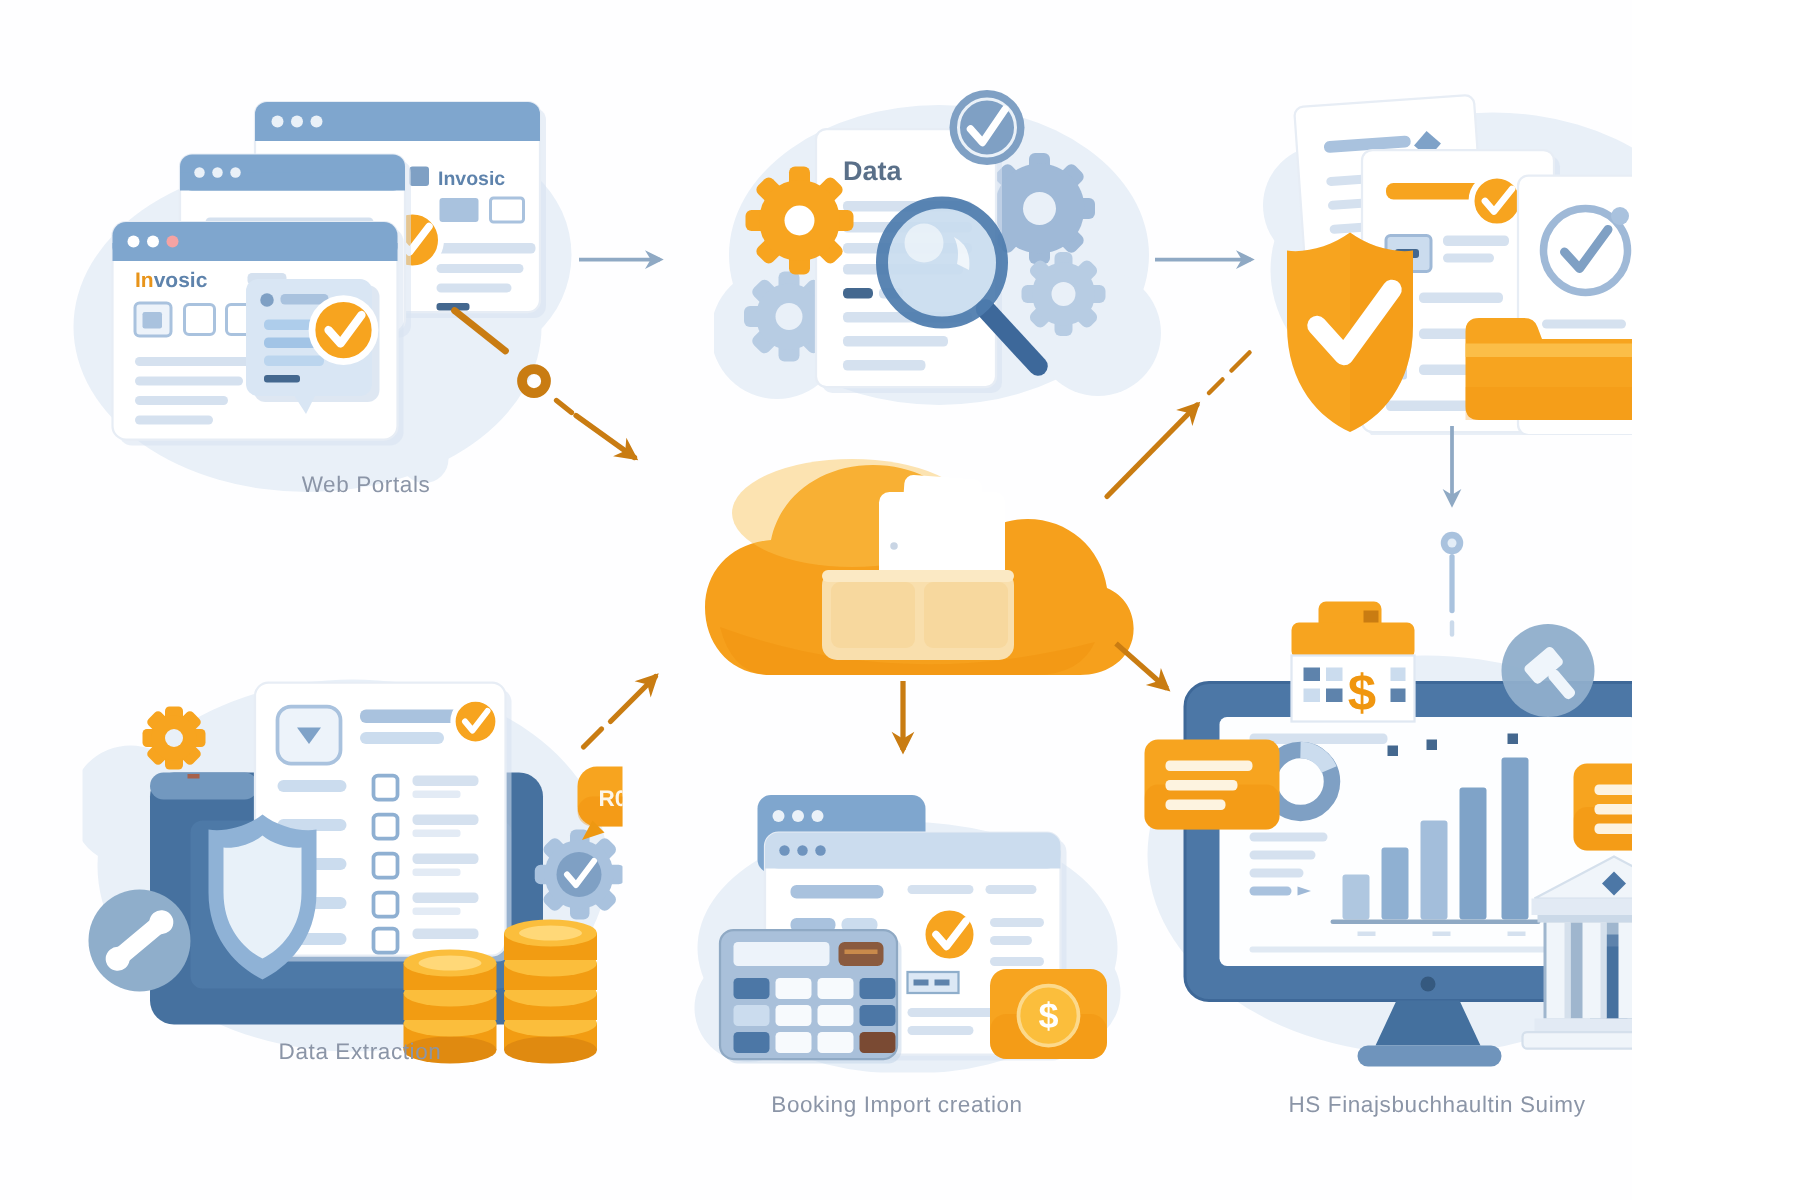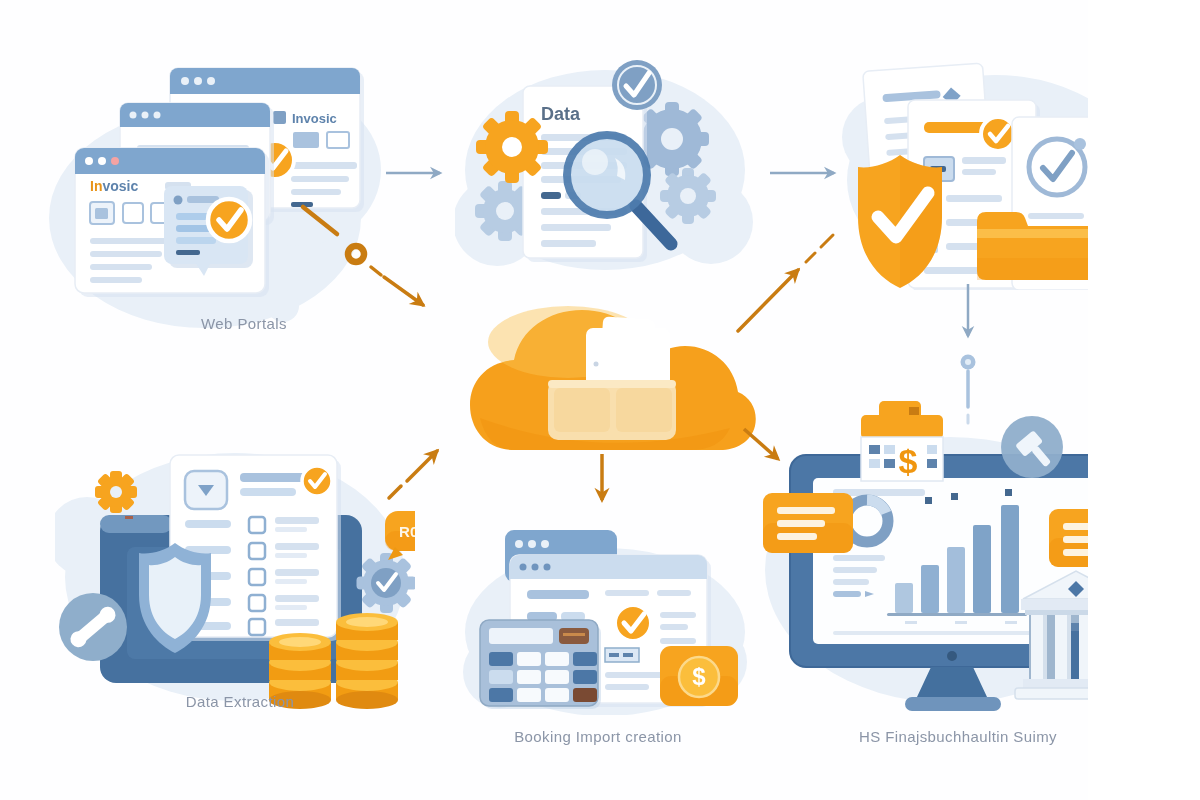--- a/index.html
+++ b/index.html
@@ -104,21 +104,21 @@
         <rect x="131" y="187" width="40" height="7" rx="3" fill="#BBD5EE"></rect>
         <rect class="ink" x="131" y="200" width="24" height="5" rx="2"></rect>
         <g>
           <circle class="ring" cx="184" cy="170" r="21" stroke-width="4.5"></circle>
           <polyline class="chk" points="174,170 182,179 196,160" stroke-width="5.5"></polyline>
         </g>
       </g>
     </svg>
   </div>
 
-  <div class="cluster" style="left:455px;top:40px">
+  <div class="cluster" style="left:476px;top:40px">
     <svg width="300" height="240" viewBox="0 0 300 240">
       <ellipse class="blob" cx="150" cy="130" rx="140" ry="100"></ellipse>
       <circle class="blob" cx="42" cy="182" r="44"></circle>
       <circle class="blob" cx="256" cy="182" r="42"></circle>
 
       <g fill="#B7CCE3">
         <rect x="43" y="141" width="14" height="60" rx="4"></rect>
         <rect x="43" y="141" width="14" height="60" rx="4" transform="rotate(45 50 171)"></rect>
         <rect x="43" y="141" width="14" height="60" rx="4" transform="rotate(90 50 171)"></rect>
         <rect x="43" y="141" width="14" height="60" rx="4" transform="rotate(135 50 171)"></rect>

